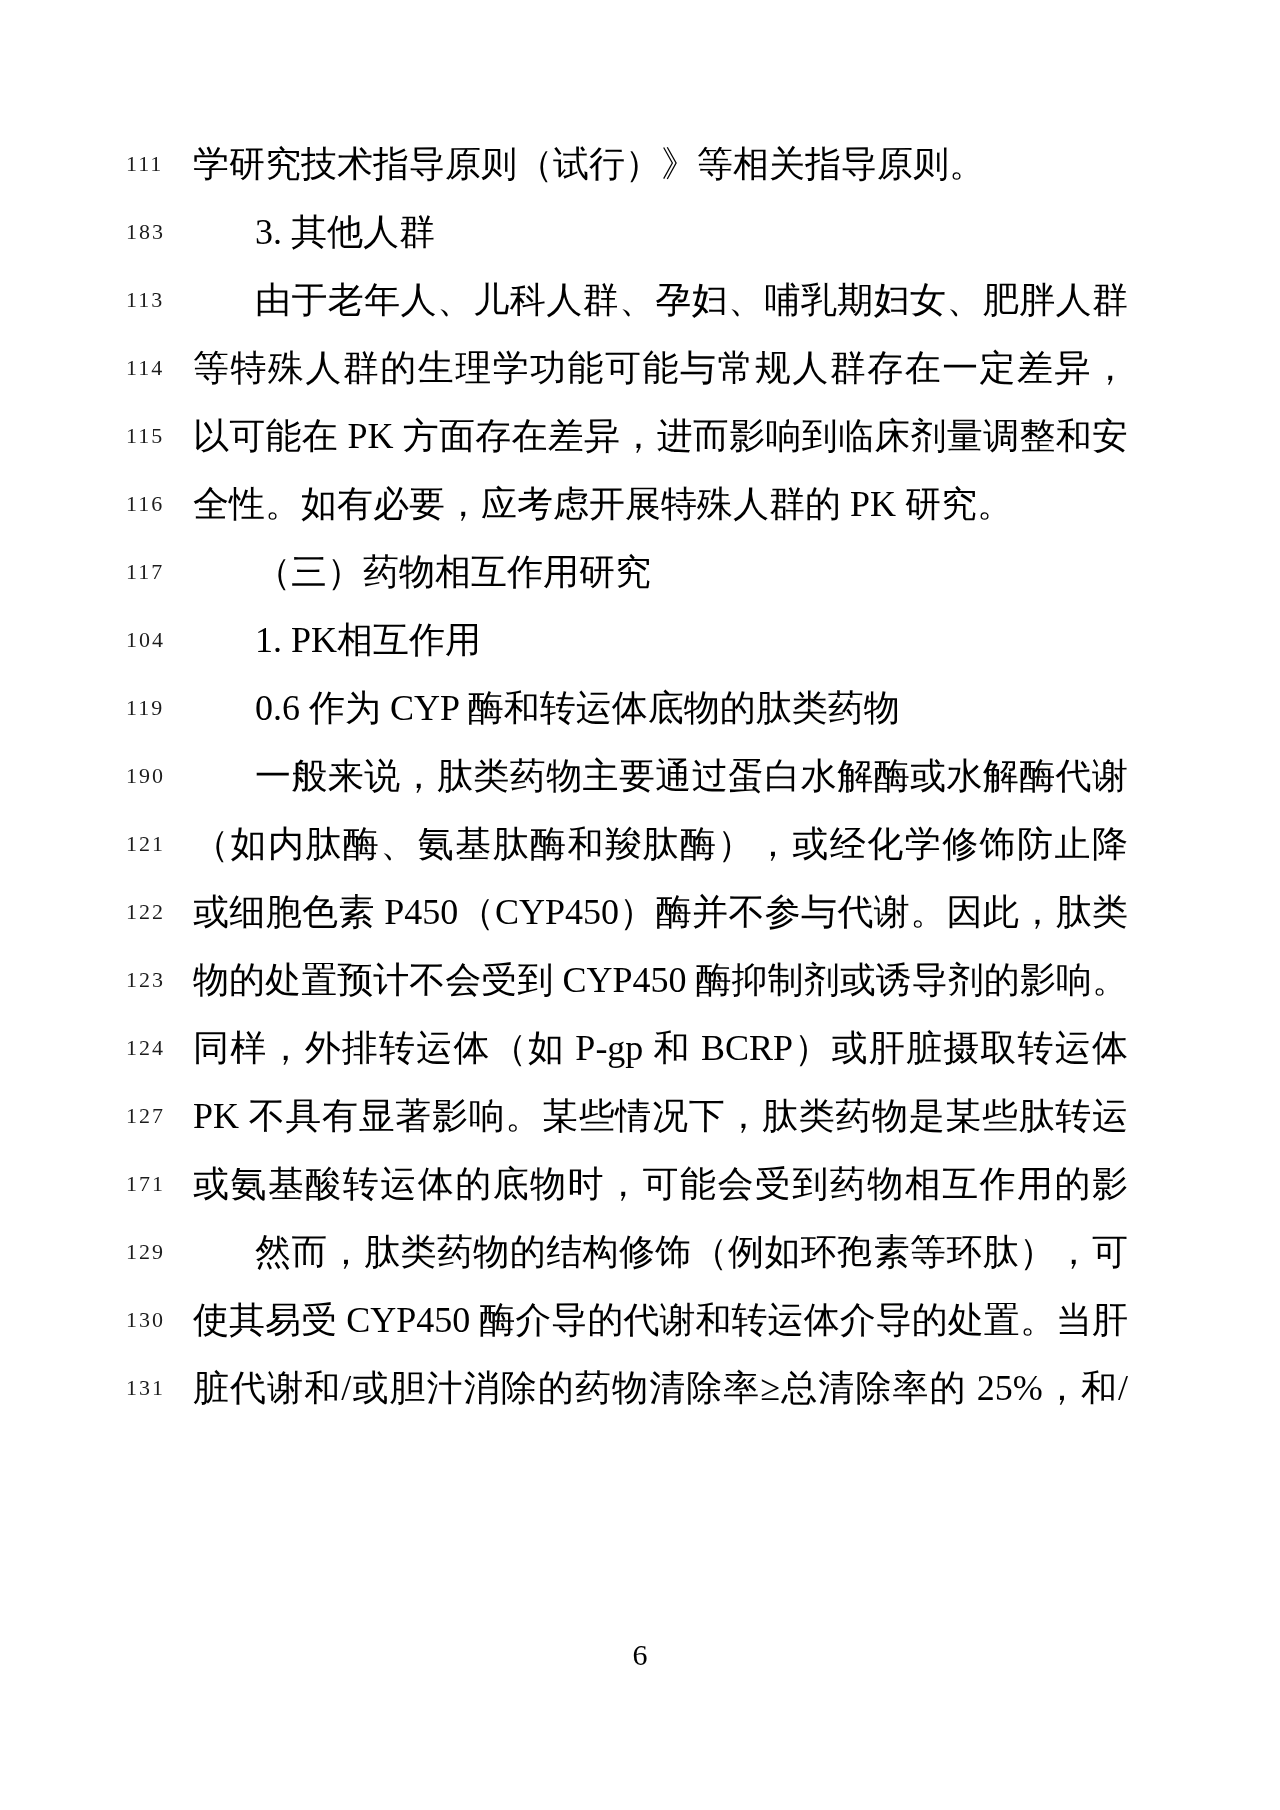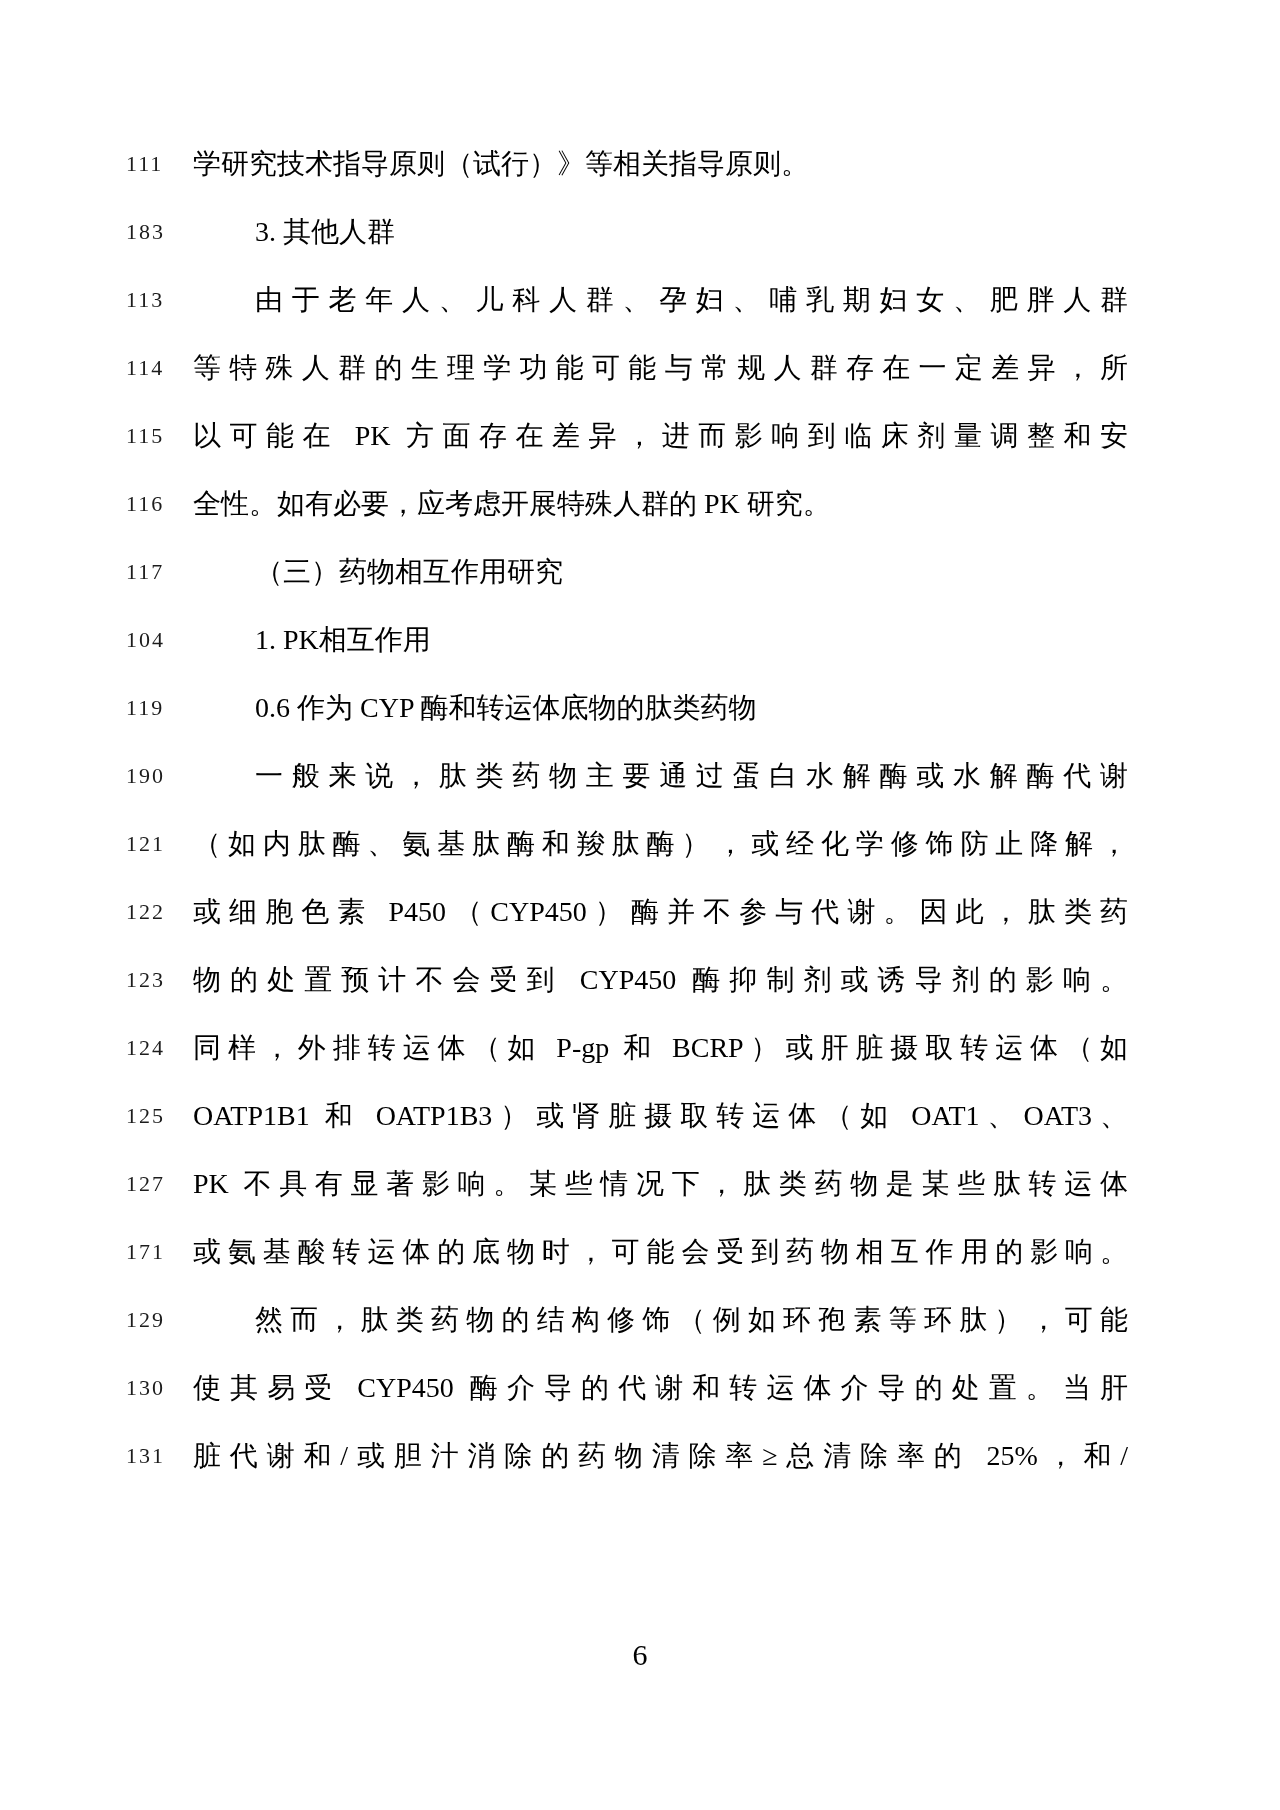--- a/index.html
+++ b/index.html
@@ -37,21 +37,21 @@
     color: #1c1c1c;
   }
   .text {
     position: absolute;
     left: 185px;
     top: 0;
     height: 68px;
     line-height: 68px;
     width: 935px;
     box-sizing: border-box;
-    font-size: 28px;
+    font-size: 36px;
     overflow: hidden;
     white-space: nowrap;
   }
   .text.fill {
     white-space: normal;
     text-align: justify;
     text-align-last: justify;
     text-justify: inter-character;
   }
   .text.indent {
@@ -140,24 +140,20 @@
   <div class="line">
     <span class="num">123</span>
     <span class="text fill">物的处置预计不会受到 CYP450 酶抑制剂或诱导剂的影响。</span>
   </div>
 
   <div class="line">
     <span class="num">124</span>
     <span class="text fill">同样，外排转运体（如 P-gp 和 BCRP）或肝脏摄取转运体（如</span>
   </div>
 
-  <div class="line">
-    <span class="num">125</span>
-    <span class="text fill">OATP1B1 和 OATP1B3）或肾脏摄取转运体（如 OAT1、OAT3、</span>
-  </div>
 
 
   <div class="line">
     <span class="num">127</span>
     <span class="text fill">PK 不具有显著影响。某些情况下，肽类药物是某些肽转运体</span>
   </div>
 
   <div class="line">
     <span class="num">171</span>
     <span class="text fill">或氨基酸转运体的底物时，可能会受到药物相互作用的影响。</span>

